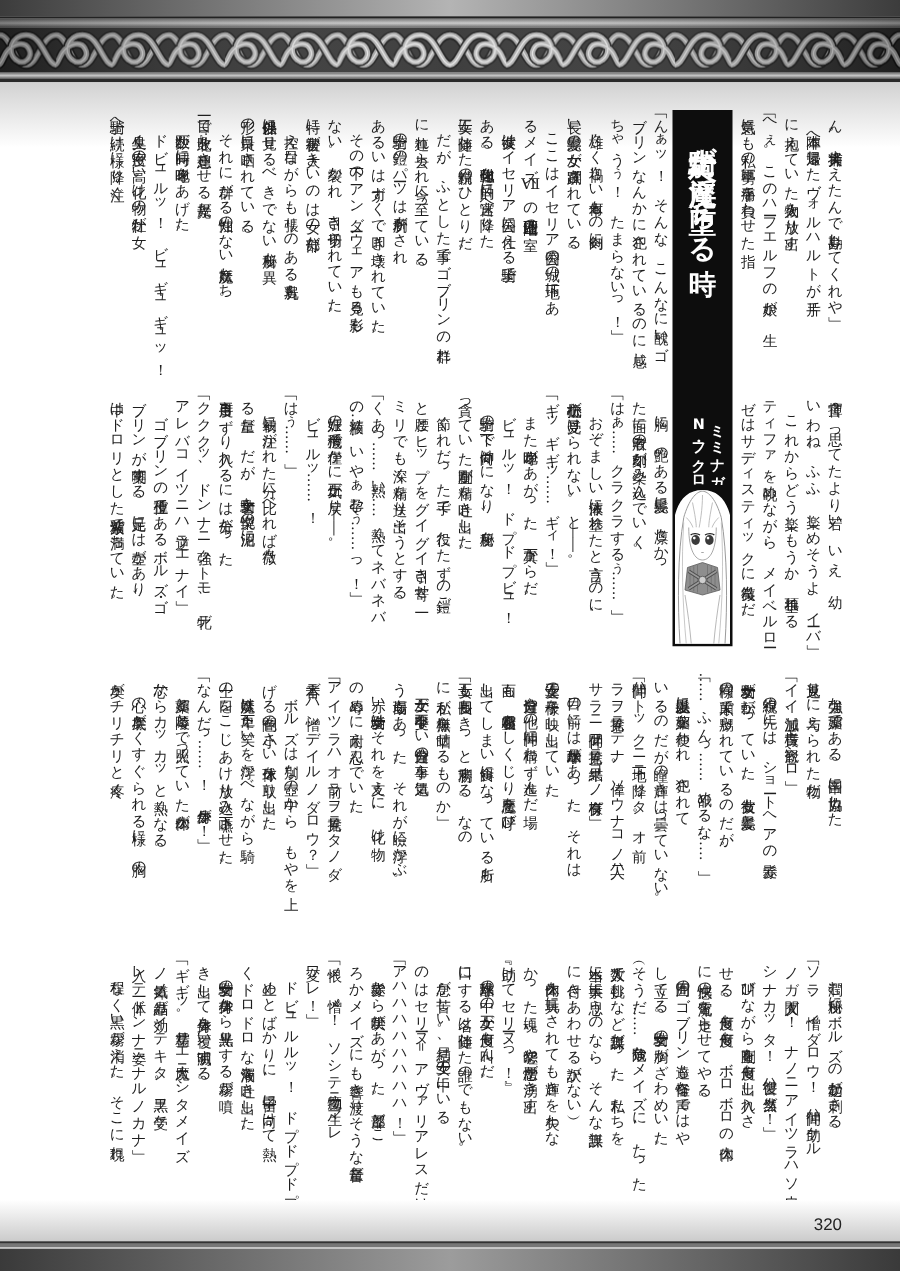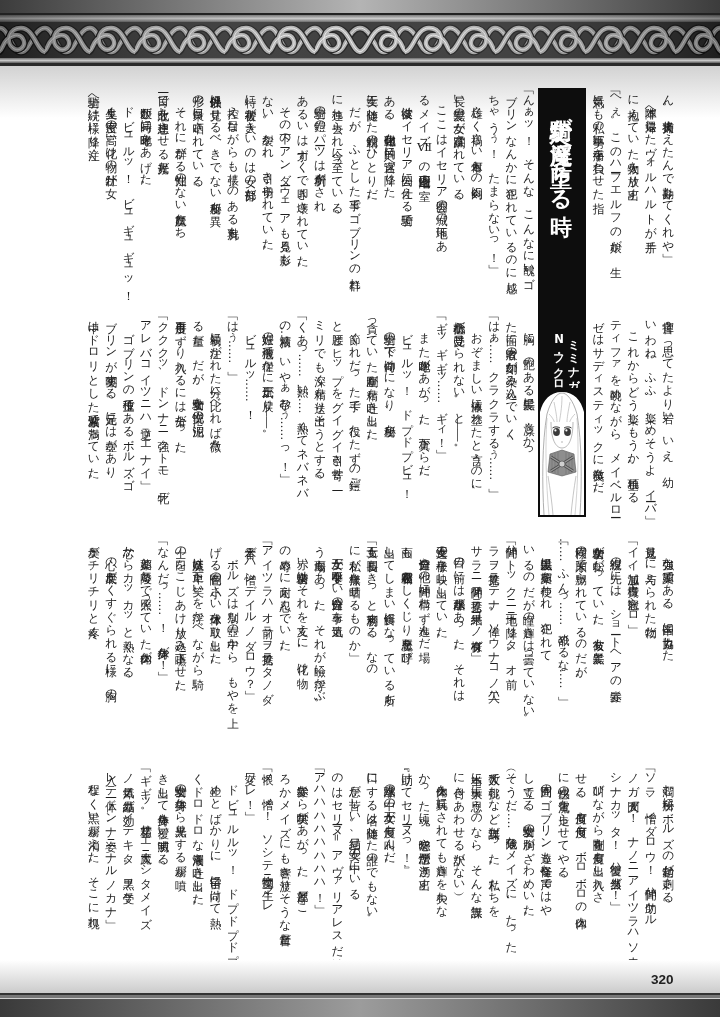--- a/index.html
+++ b/index.html
@@ -59,21 +59,21 @@
   }
   .footer-line1 { position: absolute; left: 0; top: 993px; width: 720px; height: 2px; background: #333333; }
   .footer-line2 { position: absolute; left: 0; top: 995px; width: 720px; height: 3px; background: #777777; }
   .footer-line3 { position: absolute; left: 0; top: 998px; width: 720px; height: 1px; background: #d0d0d0; }
   .footer-band {
     position: absolute; left: 0; top: 999px; width: 720px; height: 18px;
     background: linear-gradient(to right, #3a3a3a, #9c9c9c 50%, #3a3a3a);
   }
   .page-number {
     position: absolute; left: 651px; top: 972px;
-    font-family: "Liberation Sans", sans-serif; font-size: 13.5px; color: #222222; font-weight: bold;
+    font-family: "Liberation Sans", sans-serif; font-size: 13.5px; color: #222222;
   }
 </style>
 </head>
 <body>
 
 <svg class="banner" width="720" height="66" viewBox="0 0 720 66">
   <defs>
     <linearGradient id="topg" x1="0" y1="0" x2="1" y2="0">
       <stop offset="0" stop-color="#3c3c3c"></stop>
       <stop offset="0.5" stop-color="#b4b4b4"></stop>

